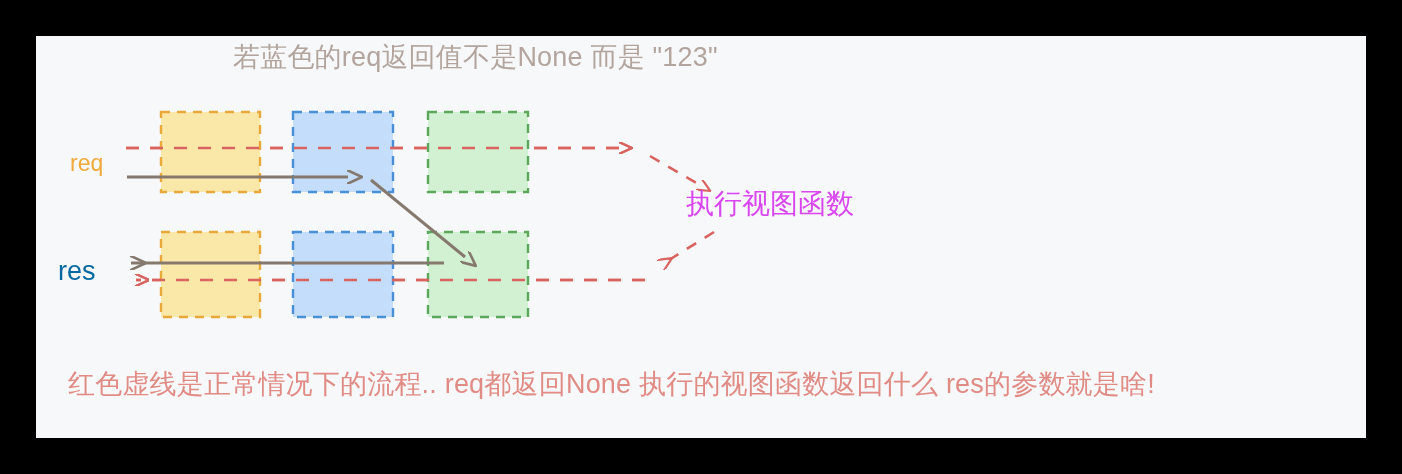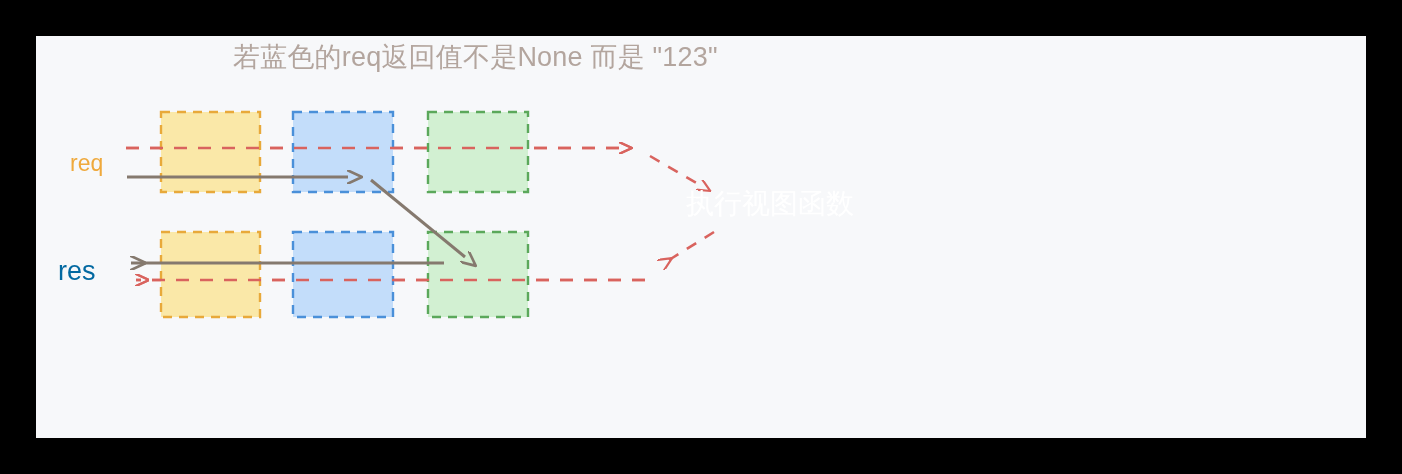--- a/index.html
+++ b/index.html
@@ -57,21 +57,21 @@
   #label-res {
     left: 58px;
     top: 258px;
     font-size: 27px;
     color: #0369a1;
   }
   #label-view-func {
     left: 686px;
     top: 190px;
     font-size: 28px;
-    color: #ffffff;
+    color: #d946ef;
   }
   #caption-text {
     left: 68px;
     top: 371px;
     font-size: 27px;
     color: #E08B84;
     letter-spacing: 0.2px;
   }
 </style>
 </head>
@@ -126,14 +126,15 @@
   </svg>
 
   <div class="txt" id="title-text">若蓝色的req返回值不是None 而是 "123"</div>
 
   <div class="txt" id="label-req">req</div>
 
   <div class="txt" id="label-res">res</div>
 
   <div class="txt" id="label-view-func">执行视图函数</div>
 
+  <div class="txt" id="caption-text">红色虚线是正常情况下的流程.. req都返回None 执行的视图函数返回什么 res的参数就是啥!</div>
 
 </div>
 
 </body></html>

